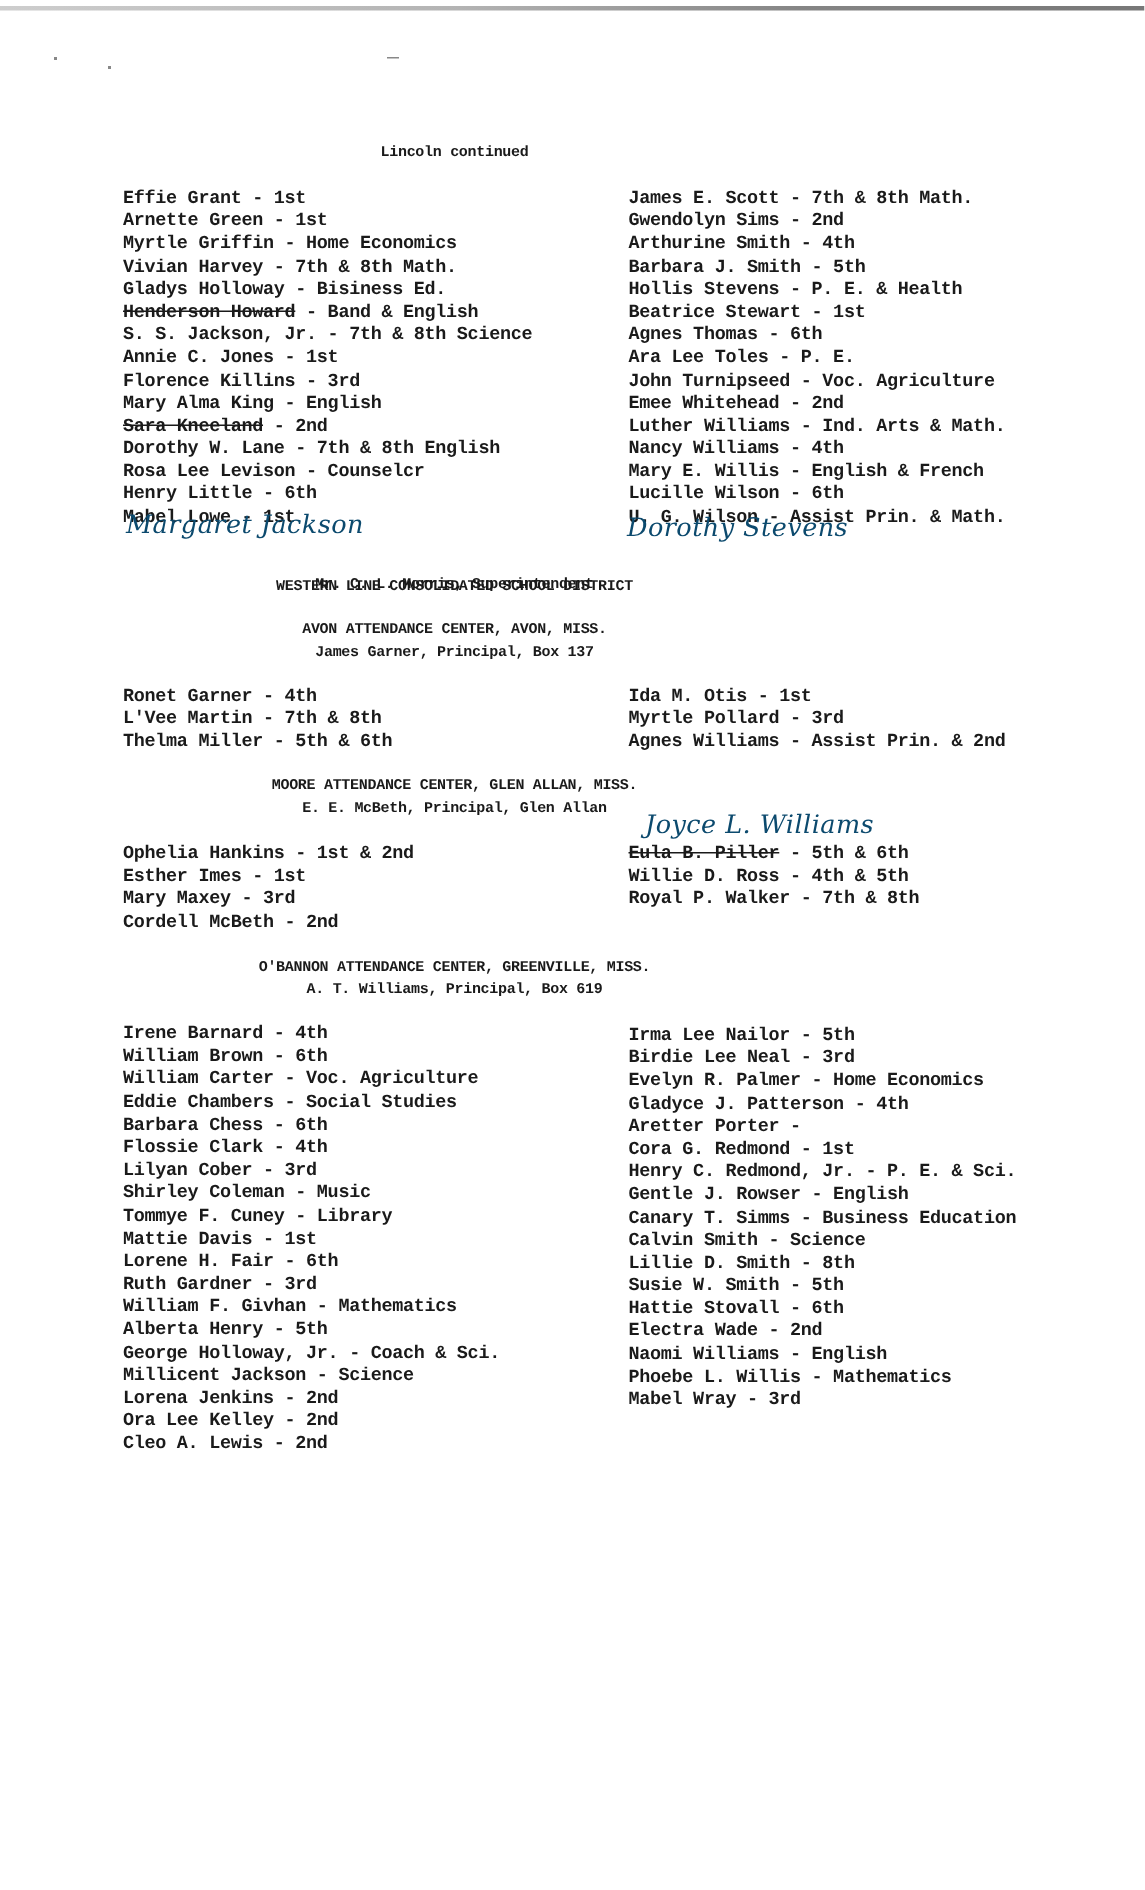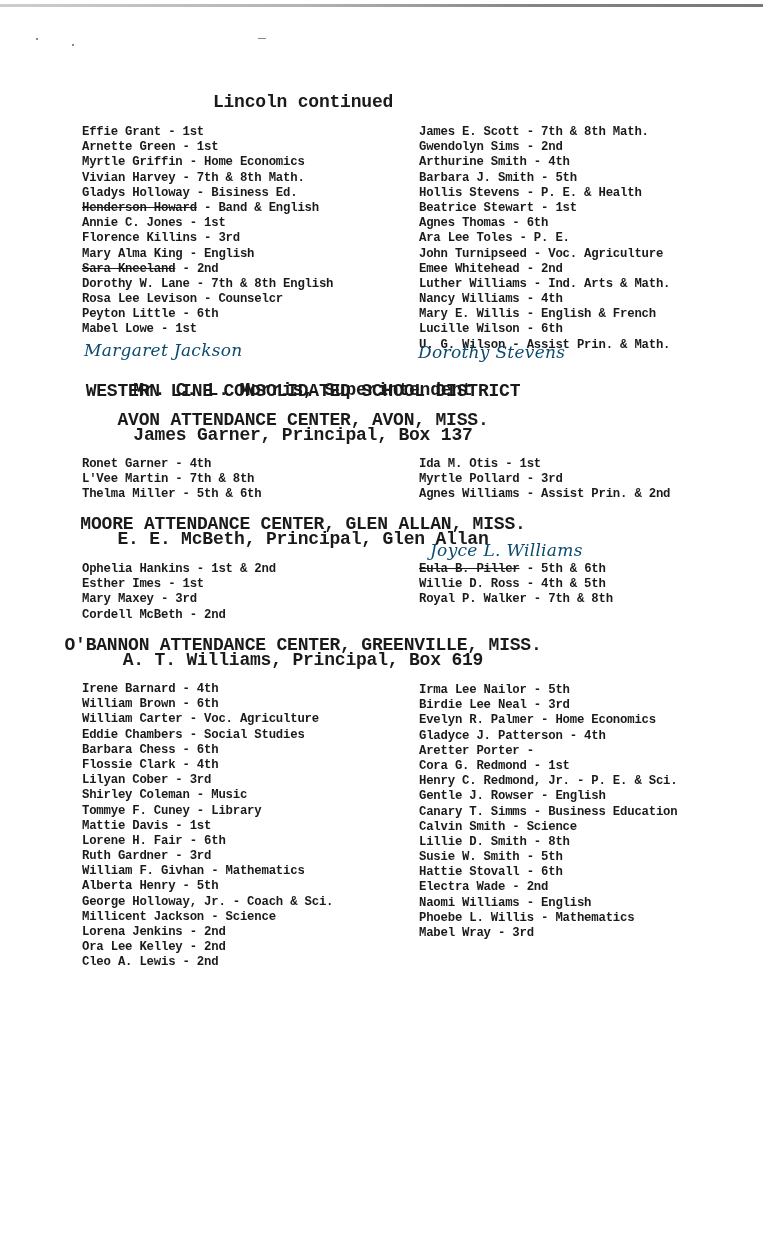--- a/index.html
+++ b/index.html
@@ -9,21 +9,21 @@
     color: #1a1a1a;
   }
   .topline {
     position: absolute; left: 0; top: 4px; width: 763px; height: 3px;
     background: linear-gradient(90deg, #bdbdbd 0%, #9a9a9a 40%, #5c5c5c 70%, #4a4a4a 100%);
     opacity: 0.75;
   }
   .speck { position: absolute; background: #888; width: 2px; height: 2px; }
   .heading {
     position: absolute; left: 0; width: 606px; text-align: center;
-    font-size: 18px; font-weight: bold; line-height: 15px; letter-spacing: -0.2px;
+    font-size: 10px; font-weight: bold; line-height: 15px; letter-spacing: -0.2px;
   }
   .col { position: absolute; font-size: 12.3px; font-weight: bold; line-height: 15.2px; letter-spacing: -0.2px; white-space: nowrap; }
   .col div { height: 15.2px; }
   .strike { text-decoration: line-through; text-decoration-thickness: 1.4px; }
   .sig {
     position: absolute; font-family: "DejaVu Serif", serif; font-style: italic;
     font-size: 17px; color: #0c4a6e; white-space: nowrap; letter-spacing: 0.3px;
   }
 </style>
 </head>
@@ -36,27 +36,28 @@
 
 <div class="heading" style="top:95px;">Lincoln continued</div>
 
 <div class="col" style="left:82px; top:125px;">
   <div>Effie Grant - 1st</div>
   <div>Arnette Green - 1st</div>
   <div>Myrtle Griffin - Home Economics</div>
   <div>Vivian Harvey - 7th &amp; 8th Math.</div>
   <div>Gladys Holloway - Bisiness Ed.</div>
   <div><span class="strike">Henderson Howard</span><span> - Band &amp; English</span></div>
+  <div>S. S. Jackson, Jr. - 7th &amp; 8th Science</div>
   <div>Annie C. Jones - 1st</div>
   <div>Florence Killins - 3rd</div>
   <div>Mary Alma King - English</div>
   <div><span class="strike">Sara Kneeland</span><span> - 2nd</span></div>
   <div>Dorothy W. Lane - 7th &amp; 8th English</div>
   <div>Rosa Lee Levison - Counselcr</div>
-  <div>Peyton Little - 6th</div>
+  <div>Henry Little - 6th</div>
   <div>Mabel Lowe - 1st</div>
 </div>
 <div class="sig" style="left:84px; top:340px;">Margaret Jackson</div>
 
 <div class="col" style="left:419px; top:125px;">
   <div>James E. Scott - 7th &amp; 8th Math.</div>
   <div>Gwendolyn Sims - 2nd</div>
   <div>Arthurine Smith - 4th</div>
   <div>Barbara J. Smith - 5th</div>
   <div>Hollis Stevens - P. E. &amp; Health</div>

